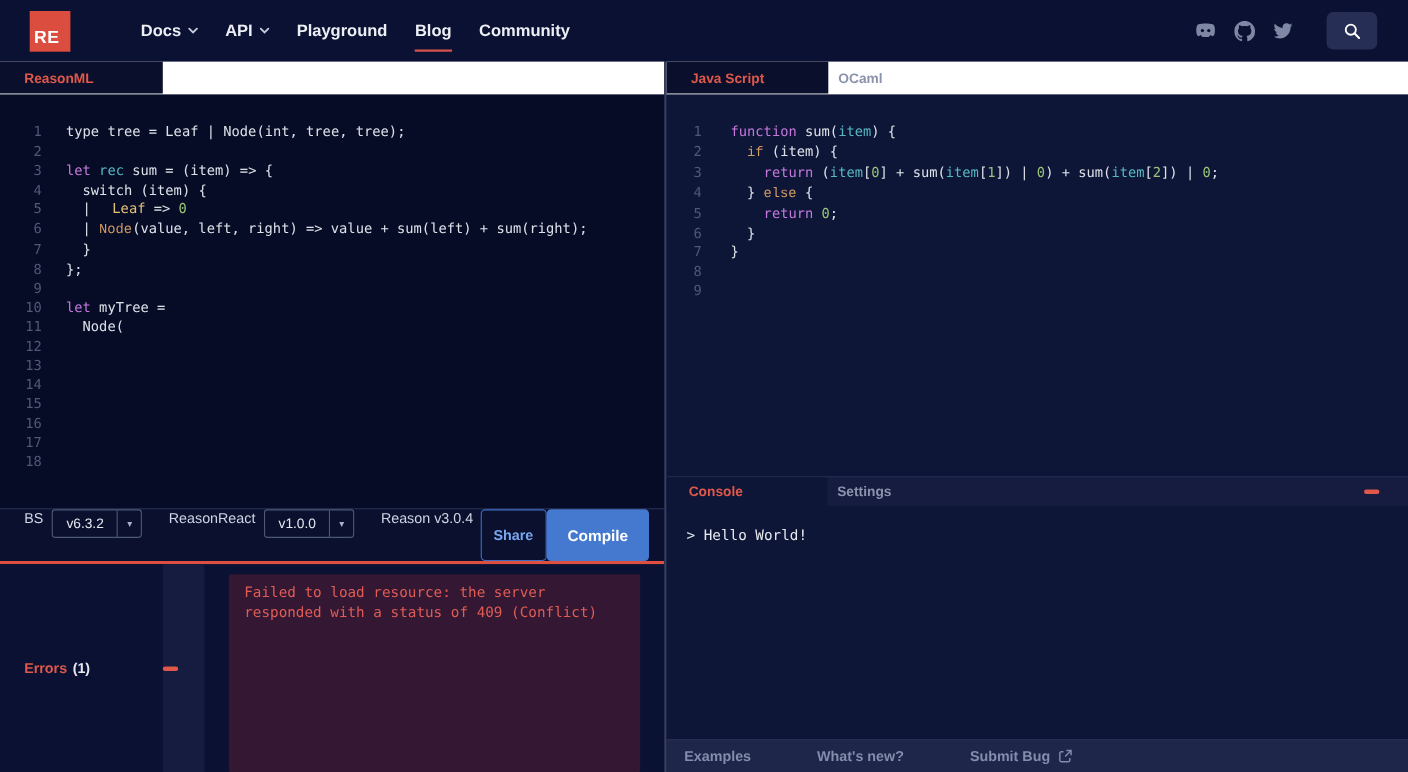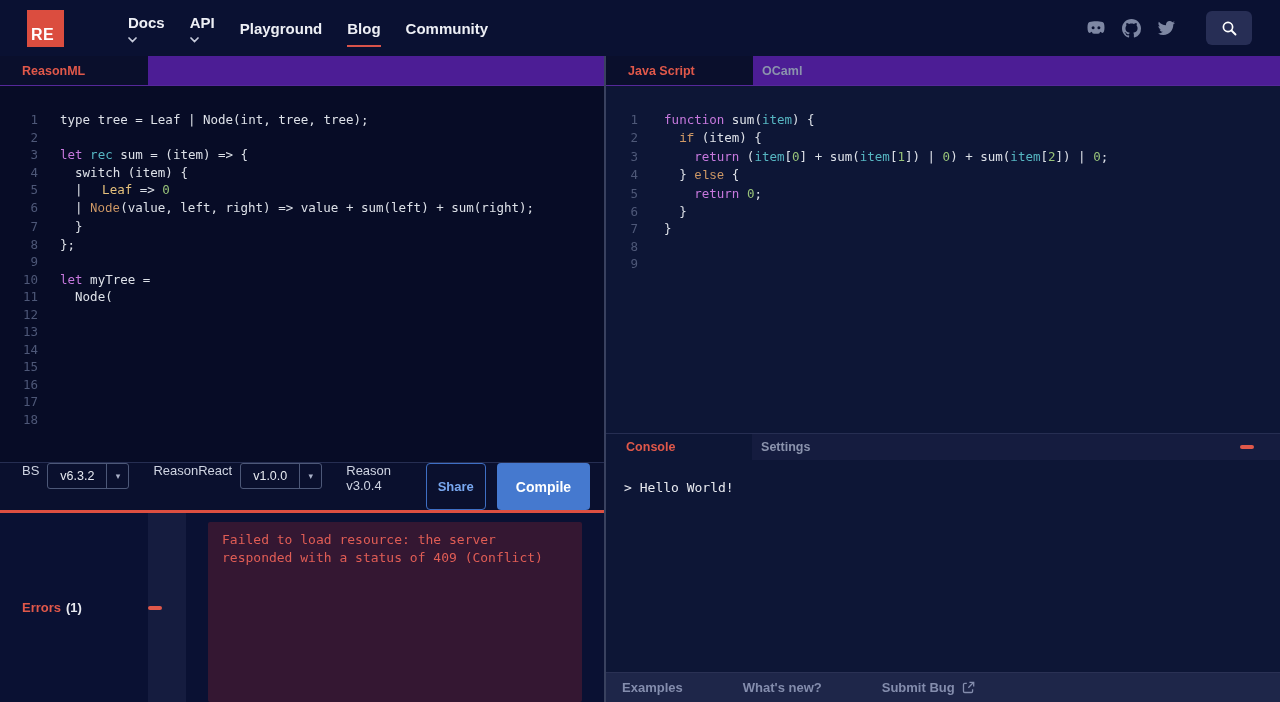--- a/index.html
+++ b/index.html
@@ -8,36 +8,36 @@
   .app { width:1280px; height:702px; display:flex; flex-direction:column; }
 
   
   .navbar { flex:0 0 56px; background:#0a1132; display:flex; align-items:center;
     padding:0 28px 0 27px; }
   .logo { width:37px; height:37px; background:#db4d3f; color:#fff; font-weight:bold;
     font-size:16px; display:flex; align-items:flex-end; padding:0 0 3px 4px;
     letter-spacing:.5px; cursor:pointer; }
   .main-nav { display:flex; gap:25px; margin-left:64px; align-items:center; }
   .nav-item { color:#edeff5; font-size:15px; font-weight:600; display:flex;
-    align-items:flex-start; gap:6px; position:relative; cursor:pointer; text-decoration:none;flex-direction:column; }
+    align-items:center; gap:6px; position:relative; cursor:pointer; text-decoration:none; }
   .nav-item.active::after { content:""; position:absolute; left:0; right:0; bottom:-10px;
     height:2px; background:#d9534a; }
   .nav-right { margin-left:auto; display:flex; align-items:center; gap:17px; }
   .icon-btn { display:flex; align-items:center; cursor:pointer; }
   .icon-btn svg { fill:#7e87a3; }
   .search-btn { width:46px; height:34px; background:#272e55; border-radius:6px;
     display:flex; align-items:center; justify-content:center; margin-left:14px; cursor:pointer; }
 
   
   .columns { display:flex; flex:1; min-height:0; }
   .col-left { width:640px; display:flex; flex-direction:column; }
   .col-right { width:716px; border-left:2px solid #39415f; display:flex;
     flex-direction:column; background:#0d1636; }
 
-  .tabstrip { flex:0 0 30px; background:#4c1d95; display:flex;
+  .tabstrip { flex:0 0 30px; background:#ffffff; display:flex;
     border-bottom:1px solid rgba(255,255,255,0.05); }
   .tab { display:flex; align-items:center; padding-left:22px; font-size:12.5px;
     font-weight:700; color:#8b93ad; width:148px; cursor:pointer; }
   .tab.active { background:#0a0f2c; color:#e0584a; }
   .tab.slim { width:auto; padding:0 30px 0 9px; font-weight:600; }
 
   
   .editor { font-family:"DejaVu Sans Mono", monospace; font-size:12.5px;
     line-height:17.5px; padding-top:25px; overflow:hidden; cursor:text; }
   .editor-left { flex:0 0 376px; background:#070c26; }
@@ -58,21 +58,21 @@
   .select { display:flex; align-items:center; height:26px; border:1px solid #4d5878;
     border-radius:3px; margin-left:8px; cursor:pointer; }
   .select .val { padding:0 12px; font-size:12.5px; color:#e6e9f0; }
   .select .caret { width:22px; align-self:stretch; border-left:1px solid #4d5878;
     display:flex; align-items:center; justify-content:center; color:#aab1c8; font-size:9px; }
   .select .caret::after { content:"▾"; }
   .ml24 { margin-left:24px; }
   .spacer { flex:1; }
   .share-btn { border:1px solid #3e6fc4; color:#79a8f0; background:transparent;
     font-size:13px; font-weight:600; padding:6px 11px; border-radius:4px;
-    margin-right:11px; cursor:pointer; font-family:inherit; }
+    cursor:pointer; font-family:inherit; }
   .compile-btn { background:#4579cf; color:#fff; font-size:14px; font-weight:600;
     padding:8px 19px; border-radius:4px; border:none; cursor:pointer; font-family:inherit; }
 
   
   .red-divider { flex:0 0 3px; background:#dd4f41; }
   .errors-panel { flex:1; background:#0a1133; display:flex; flex-direction:row; }
   .errors-strip { flex:0 0 35px; background:#151c3f; display:flex; align-items:center; }
   .errors-tab { height:100%; width:148px; background:#0a1133; display:flex;
     align-items:center; padding-left:22px; gap:5px; cursor:pointer; }
   .errors-title { color:#e0584a; font-size:13px; font-weight:700; }

